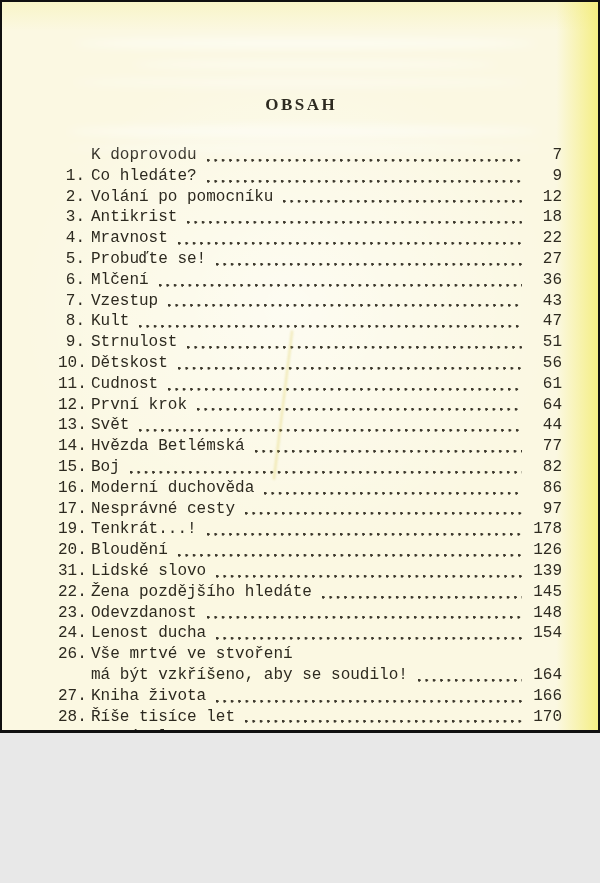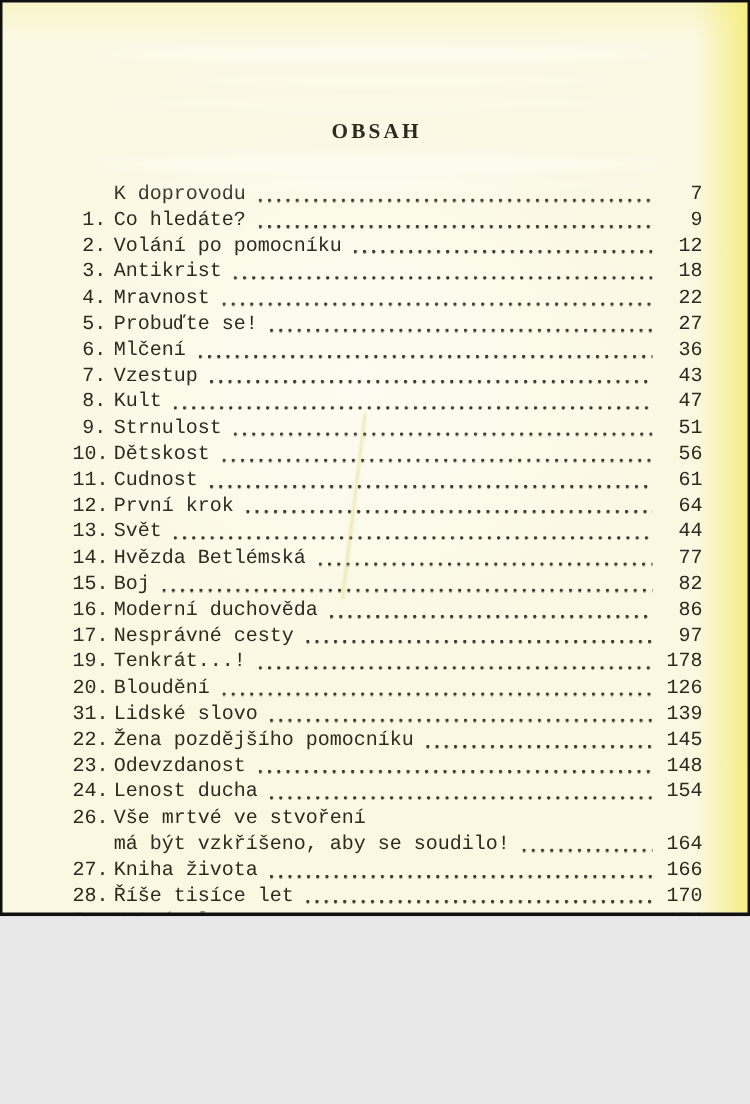--- a/index.html
+++ b/index.html
@@ -235,21 +235,21 @@
     <span class="pageno">126</span>
   </div>
       <div class="row">
     <span class="num">31.</span>
     <span class="title">Lidské slovo</span>
     <span class="leader"></span>
     <span class="pageno">139</span>
   </div>
       <div class="row">
     <span class="num">22.</span>
-    <span class="title">Žena pozdějšího pomocníku</span>
+    <span class="title">Žena pozdějšího hledáte</span>
     <span class="leader"></span>
     <span class="pageno">145</span>
   </div>
       <div class="row">
     <span class="num">23.</span>
     <span class="title">Odevzdanost</span>
     <span class="leader"></span>
     <span class="pageno">148</span>
   </div>
       <div class="row">

